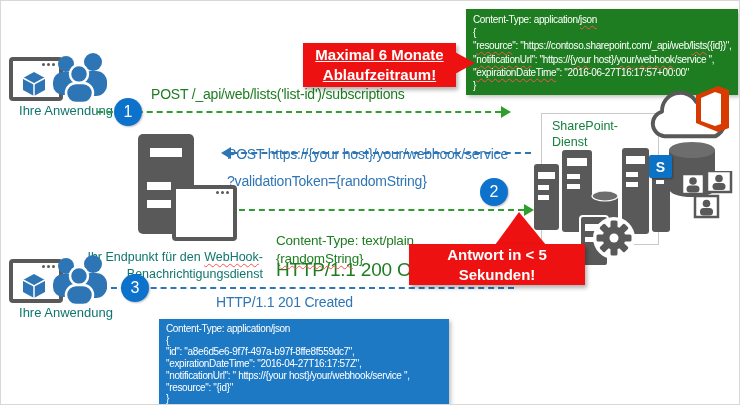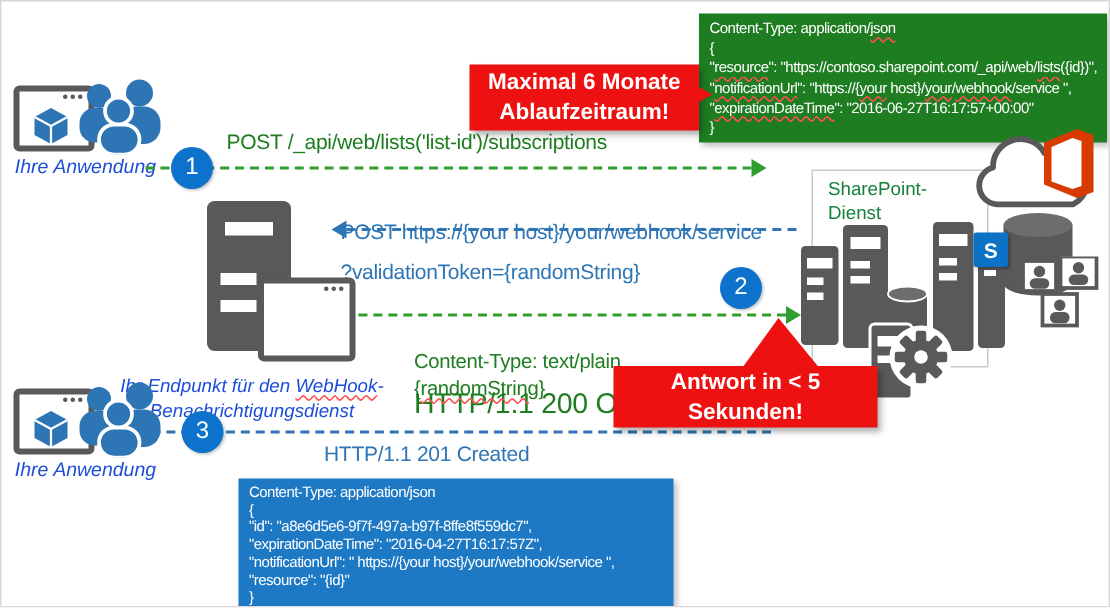--- a/index.html
+++ b/index.html
@@ -1,19 +1,19 @@
 <!DOCTYPE html>
 <html><head>
 <meta charset="utf-8">
 <style>
   html,body{margin:0;padding:0;background:#fff;font-family:"Liberation Sans",sans-serif;}
   .canvas{position:relative;width:740px;height:405px;background:#fff;border:1px solid #d8d8d8;overflow:hidden;box-sizing:border-box;}
   .abs{position:absolute;}
   
-  .graylabel{color:#1d4ed8;font-size:13px;text-align:center;line-height:17px;font-style:italic;}
+  .graylabel{color:#0f766e;font-size:13px;text-align:right;line-height:17px;}
   
   .step{width:28px;height:28px;border-radius:50%;background:#0d72cc;color:#fff;display:flex;align-items:center;justify-content:center;font-size:16px;box-shadow:1px 1px 2px rgba(0,0,0,.25);z-index:6;}
   
   .dash-green{border-top:2px dashed #2f9e2f;height:0;z-index:2;}
   .dash-blue{border-top:2px dashed #2e75b5;height:0;z-index:2;}
   .head{width:0;height:0;z-index:2;}
   .head-right-green{border-top:6px solid transparent;border-bottom:6px solid transparent;border-left:10px solid #2f9e2f;}
   .head-left-blue{border-top:6px solid transparent;border-bottom:6px solid transparent;border-right:10px solid #2e75b5;}
   .head-left-blue2{border-top:6px solid transparent;border-bottom:6px solid transparent;border-right:10px solid #2e75b5;}
   
@@ -67,21 +67,21 @@
       <rect x="15" y="32" width="27" height="20" rx="10" stroke="#fff" stroke-width="2.5"></rect>
     </g>
   </svg>
   <div class="abs graylabel" style="left:0px;top:101px;width:112px;">Ihre Anwendung</div>
 
   <div class="abs dash-green" style="left:96px;top:110px;width:404px;"></div>
   <div class="abs head head-right-green" style="left:500px;top:105px;"></div>
   <div class="abs step" style="left:113px;top:97px;">1</div>
   <div class="abs greentext" style="left:150px;top:85px;">POST /_api/web/lists('list-id')/subscriptions</div>
 
-  <div class="abs callout" style="left:312px;top:42px;width:153px;height:44px;">
+  <div class="abs callout" style="left:302px;top:42px;width:153px;height:44px;text-decoration:underline;">
     <span>Maximal 6 Monate</span>
     <span>Ablaufzeitraum!</span>
   </div>
   <svg class="abs pointer" style="left:452px;top:49px;" width="22" height="26" viewBox="0 0 22 26">
     <polygon points="0,1 22,13 0,25" fill="#ee1111"></polygon>
   </svg>
 
   <div class="abs codeblock green" style="left:465px;top:8px;width:272px;height:86px;">
     <div class="sq-scan">Content-Type: application/<span class="sq">json</span></div>
     <div class="sq-scan">{</div>

